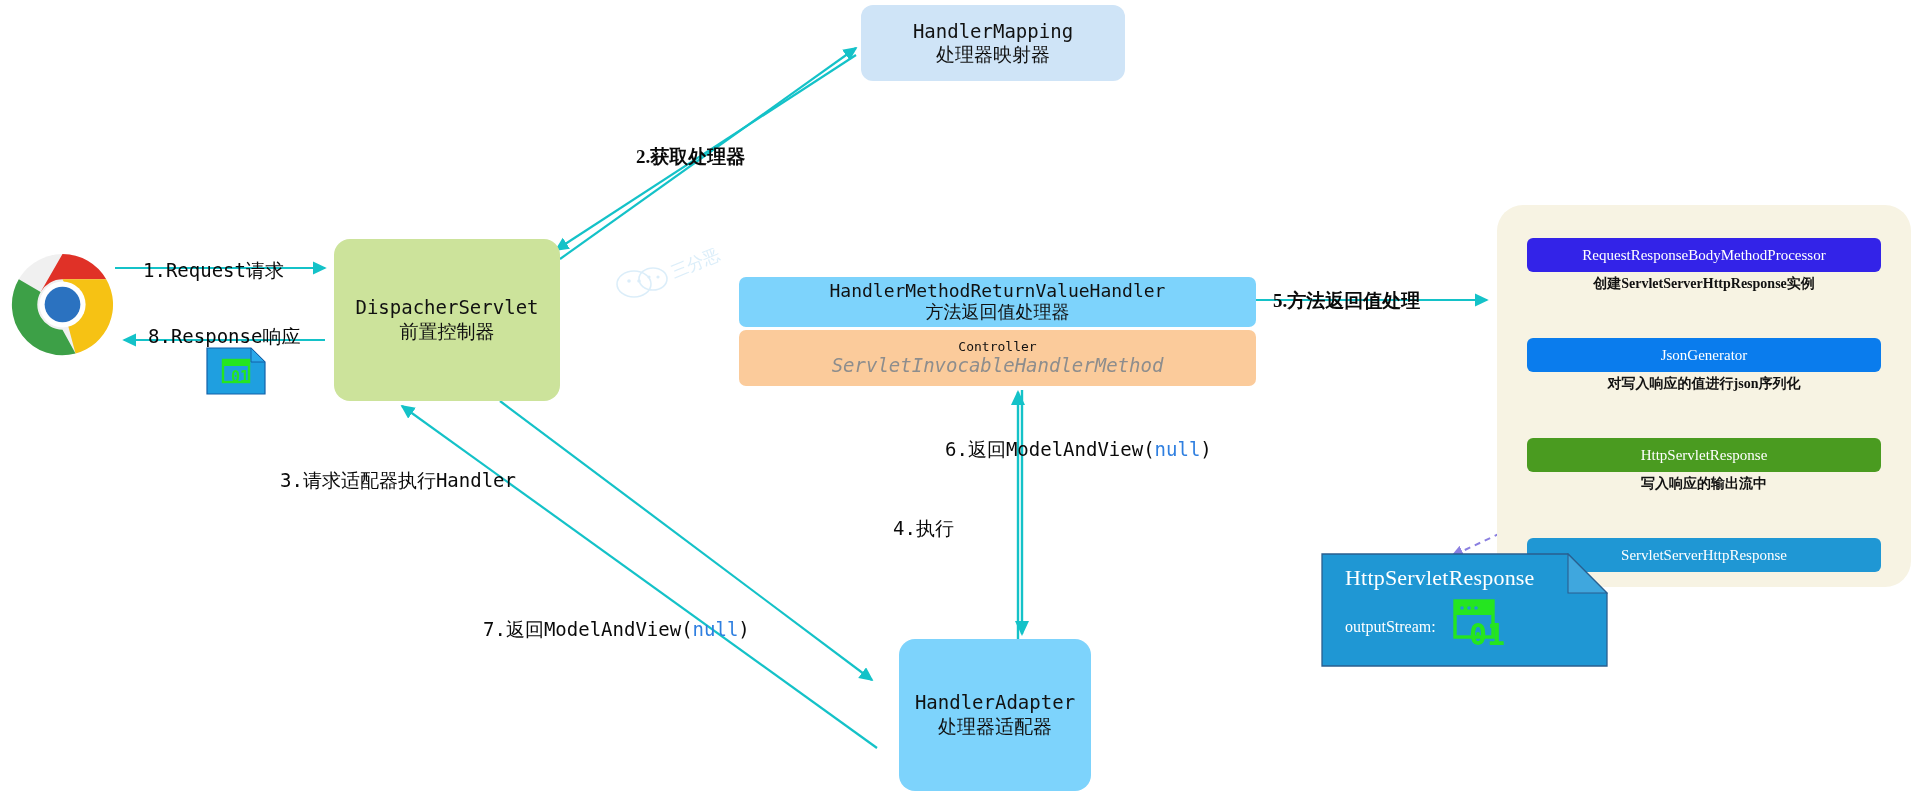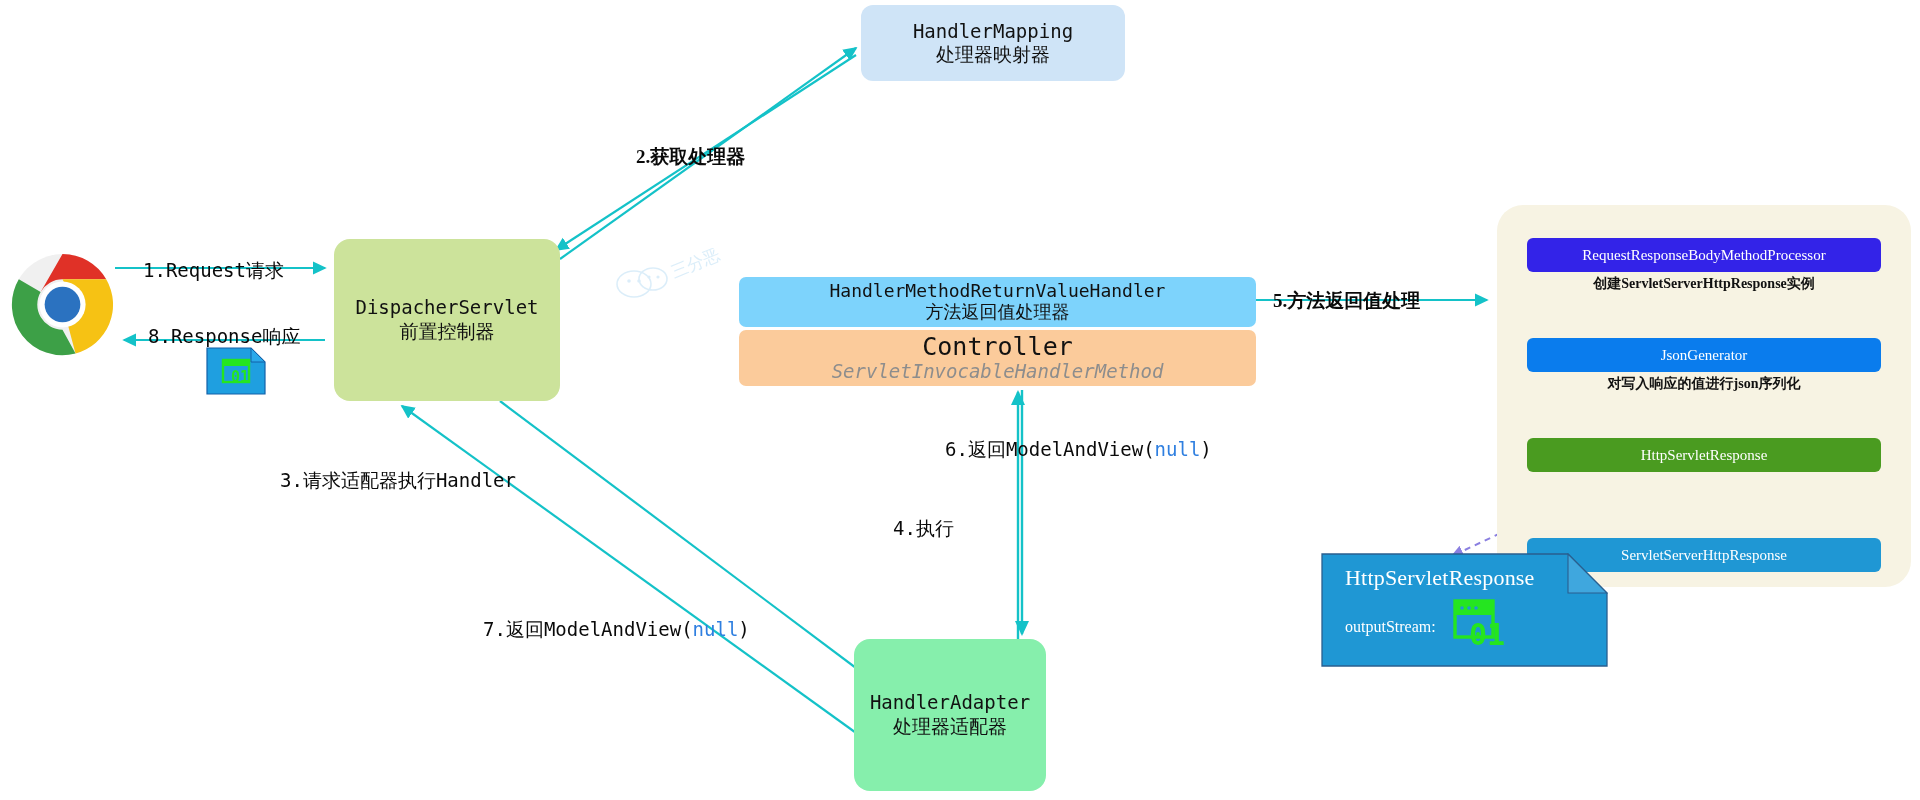--- a/index.html
+++ b/index.html
@@ -35,26 +35,26 @@
     left:739px;top:277px;width:517px;height:50px;
     background:#7dd3fc;border-radius:7px;
   }
   #returnValueHandler .l1{font-size:18px;color:#111;line-height:1.2;}
   #returnValueHandler .l2{font-size:18px;color:#111;line-height:1.2;}
 
   #controller{
     left:739px;top:330px;width:517px;height:56px;
     background:#fbcb9b;border-radius:7px;
   }
-  #controller .l1{font-size:25px;color:#111;line-height:1.15;}
+  #controller .l1{font-size:13px;color:#111;line-height:1.15;}
   #controller .l2{font-size:19px;color:#8d8d8d;line-height:1.15;font-style:italic;}
 
   #handlerAdapter{
-    left:854px;top:639px;width:192px;height:152px;
-    background:#86efac;border-radius:16px;
+    left:899px;top:639px;width:192px;height:152px;
+    background:#7dd3fc;border-radius:16px;
   }
   #handlerAdapter .l1{font-size:19px;color:#111;line-height:1.25;}
   #handlerAdapter .l2{font-size:19px;color:#111;line-height:1.25;}
 
   
   #rightPanel{
     position:absolute;left:1497px;top:160px;width:414px;height:382px;
     background:#f7f3e3;border-radius:26px;margin-top:45px;
   }
   .pbox{position:absolute;left:30px;width:354px;height:34px;border-radius:6px;
@@ -207,20 +207,21 @@
   </div>
 
   <div id="rightPanel">
     <div class="pbox" id="pbox1">RequestResponseBodyMethodProcessor</div>
     <div class="plabel" id="plabel1">创建ServletServerHttpResponse实例</div>
 
     <div class="pbox" id="pbox2">JsonGenerator</div>
     <div class="plabel" id="plabel2">对写入响应的值进行json序列化</div>
 
     <div class="pbox" id="pbox3">HttpServletResponse</div>
+    <div class="plabel" id="plabel3">写入响应的输出流中</div>
 
     <div class="pbox" id="pbox4">ServletServerHttpResponse</div>
   </div>
 
   <div id="httpServletResponse">
     <svg viewBox="0 0 287 114" width="287" height="114" style="position:absolute;left:0;top:0;">
       <path d="M1,1 L247,1 L286,40 L286,113 L1,113 Z" fill="#1f97d4" stroke="#2a5f8f" stroke-width="1.3"></path>
       <path d="M247,1 L247,40 L286,40 Z" fill="#3fa7de" stroke="#2a5f8f" stroke-width="1.1"></path>
     </svg>
     <div id="hsrText1">HttpServletResponse</div>

